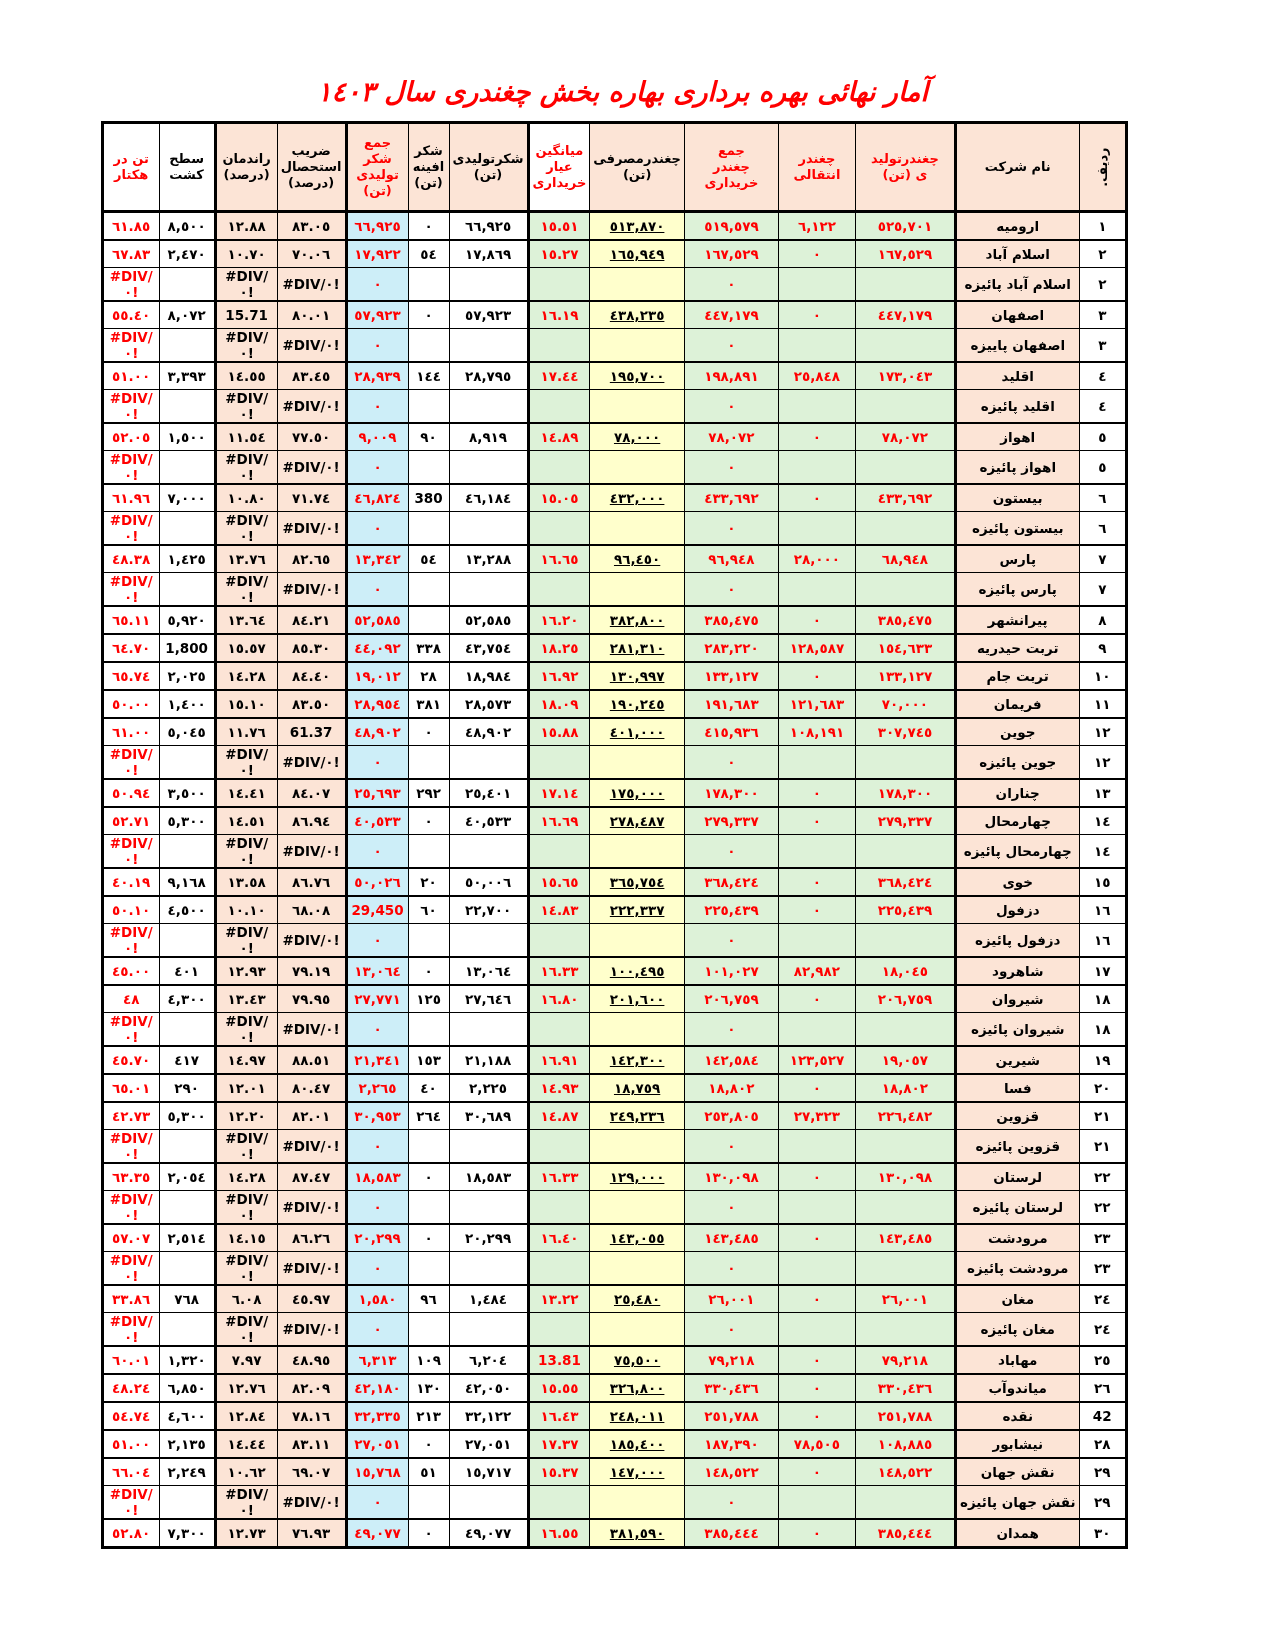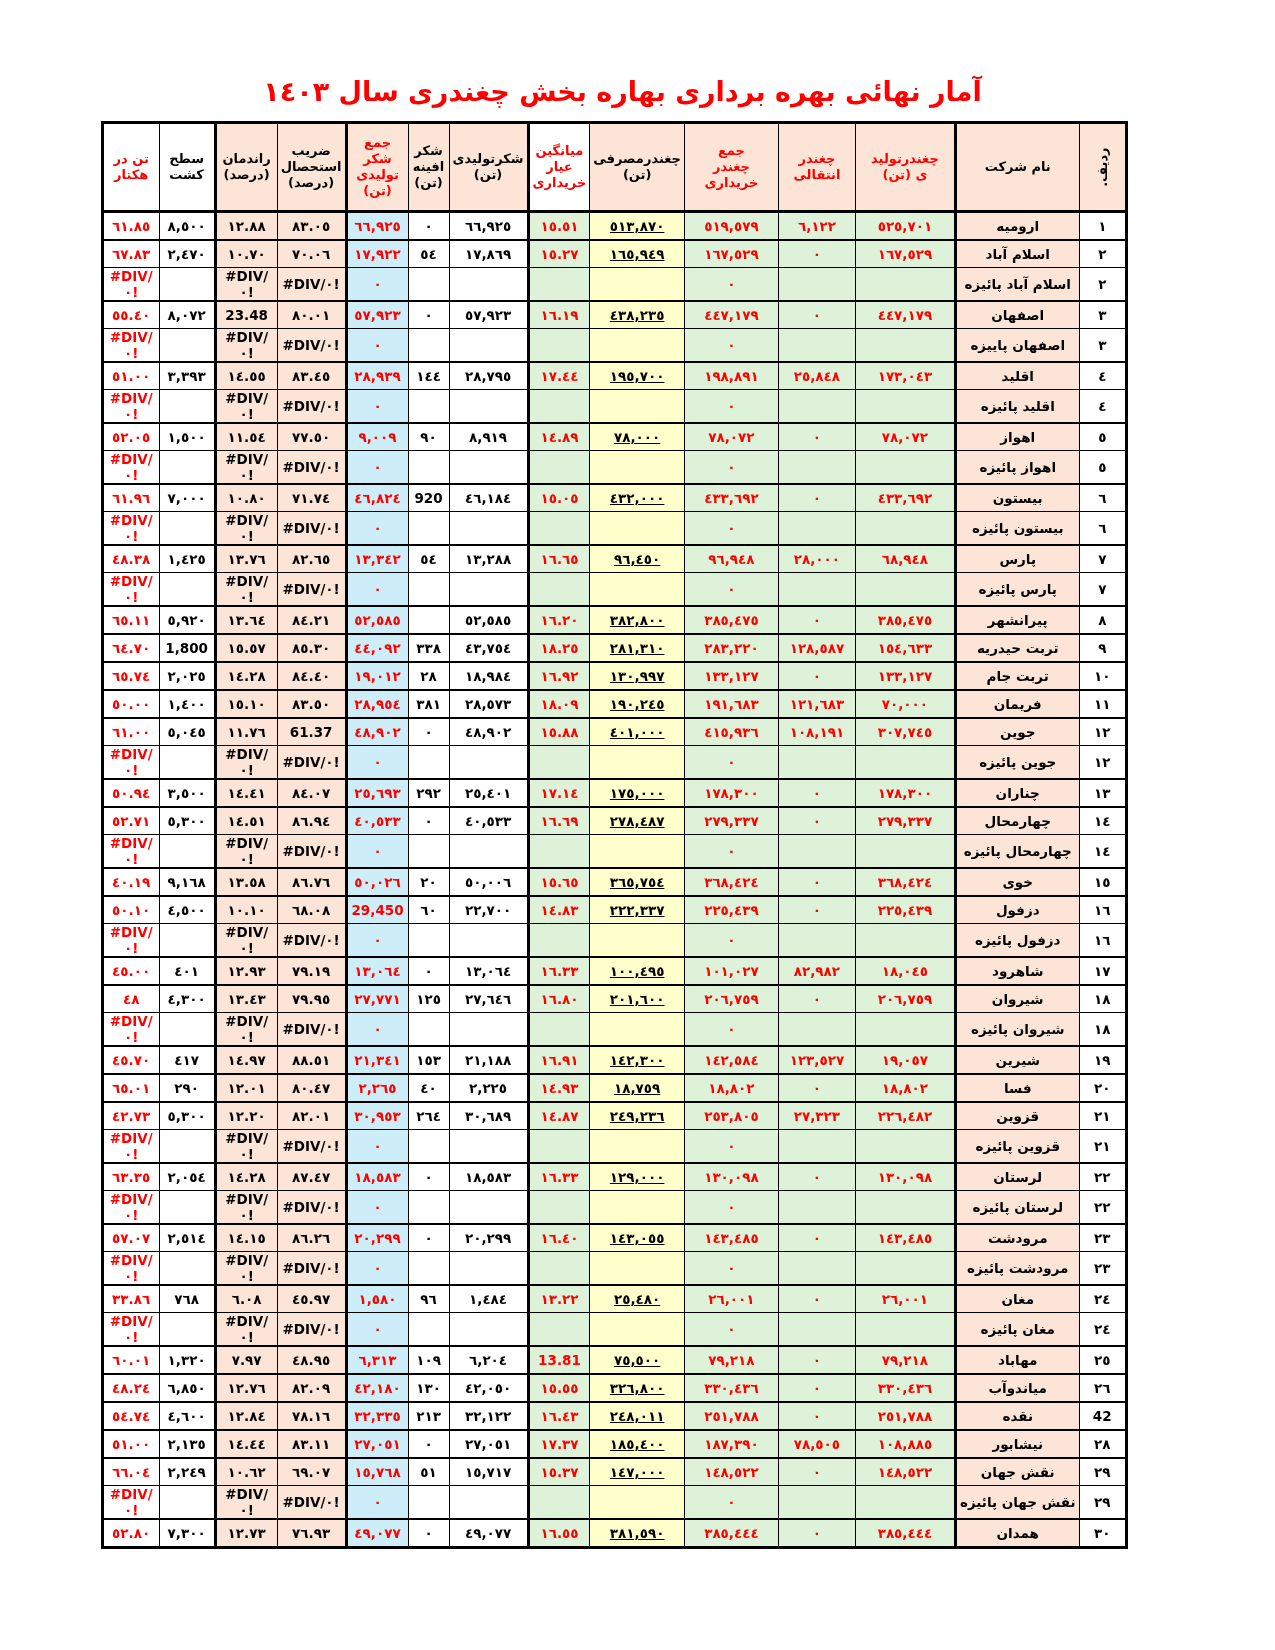--- a/index.html
+++ b/index.html
@@ -1,21 +1,21 @@
 <!DOCTYPE html>
 <html lang="fa"><head>
 <meta charset="utf-8">
 <style>
   html,body{margin:0;padding:0;background:#ffffff;}
   body{width:1275px;height:1650px;font-family:"DejaVu Sans",sans-serif;}
   .page{position:relative;width:1275px;height:1650px;background:#fff;overflow:hidden;}
   .report-title{
     position:absolute;top:76px;left:80px;right:110px;
     text-align:center;direction:rtl;
-    color:#ff0000;font-size:27px;font-weight:bold;
+    color:#ff0000;font-size:27px;font-weight:bold;font-style:italic;
     letter-spacing:0.5px;
   }
   .tbl-wrap{position:absolute;top:121px;right:147px;}
   table.report{
     border-collapse:collapse;direction:rtl;table-layout:fixed;
     border:3px solid #000;
   }
   table.report th,table.report td{
     border:1.5px solid #000;
     padding:0 3px;
@@ -159,21 +159,21 @@
             <td class="bg-peach black name-cell vthick">اصفهان</td>
             <td class="bg-green red num">٤٤٧,١٧٩</td>
             <td class="bg-green red num">٠</td>
             <td class="bg-green red num vthick-none">٤٤٧,١٧٩</td>
             <td class="bg-yellow black num">٤٣٨,٢٣٥</td>
             <td class="bg-green red num vthick">١٦.١٩</td>
             <td class="bg-white black num">٥٧,٩٢٣</td>
             <td class="bg-white black num">٠</td>
             <td class="bg-cyan red num vthick">٥٧,٩٢٣</td>
             <td class="bg-peach black num">٨٠.٠١</td>
-            <td class="bg-peach black num vthick">23.48</td>
+            <td class="bg-peach black num vthick">15.71</td>
             <td class="bg-white black num">٨,٠٧٢</td>
             <td class="bg-white red num">٥٥.٤٠</td>
           </tr>
           <tr>
             <td class="bg-white black num">٣</td>
             <td class="bg-peach black name-cell vthick">اصفهان پاییزه</td>
             <td class="bg-green red num"></td>
             <td class="bg-green red num"></td>
             <td class="bg-green red num vthick-none">٠</td>
             <td class="bg-yellow black num"></td>
@@ -252,21 +252,21 @@
           </tr>
           <tr class="group-start">
             <td class="bg-white black num">٦</td>
             <td class="bg-peach black name-cell vthick">بیستون</td>
             <td class="bg-green red num">٤٣٣,٦٩٢</td>
             <td class="bg-green red num">٠</td>
             <td class="bg-green red num vthick-none">٤٣٣,٦٩٢</td>
             <td class="bg-yellow black num">٤٣٢,٠٠٠</td>
             <td class="bg-green red num vthick">١٥.٠٥</td>
             <td class="bg-white black num">٤٦,١٨٤</td>
-            <td class="bg-white black num">920</td>
+            <td class="bg-white black num">380</td>
             <td class="bg-cyan red num vthick">٤٦,٨٢٤</td>
             <td class="bg-peach black num">٧١.٧٤</td>
             <td class="bg-peach black num vthick">١٠.٨٠</td>
             <td class="bg-white black num">٧,٠٠٠</td>
             <td class="bg-white red num">٦١.٩٦</td>
           </tr>
           <tr>
             <td class="bg-white black num">٦</td>
             <td class="bg-peach black name-cell vthick">بیستون پائیزه</td>
             <td class="bg-green red num"></td>

